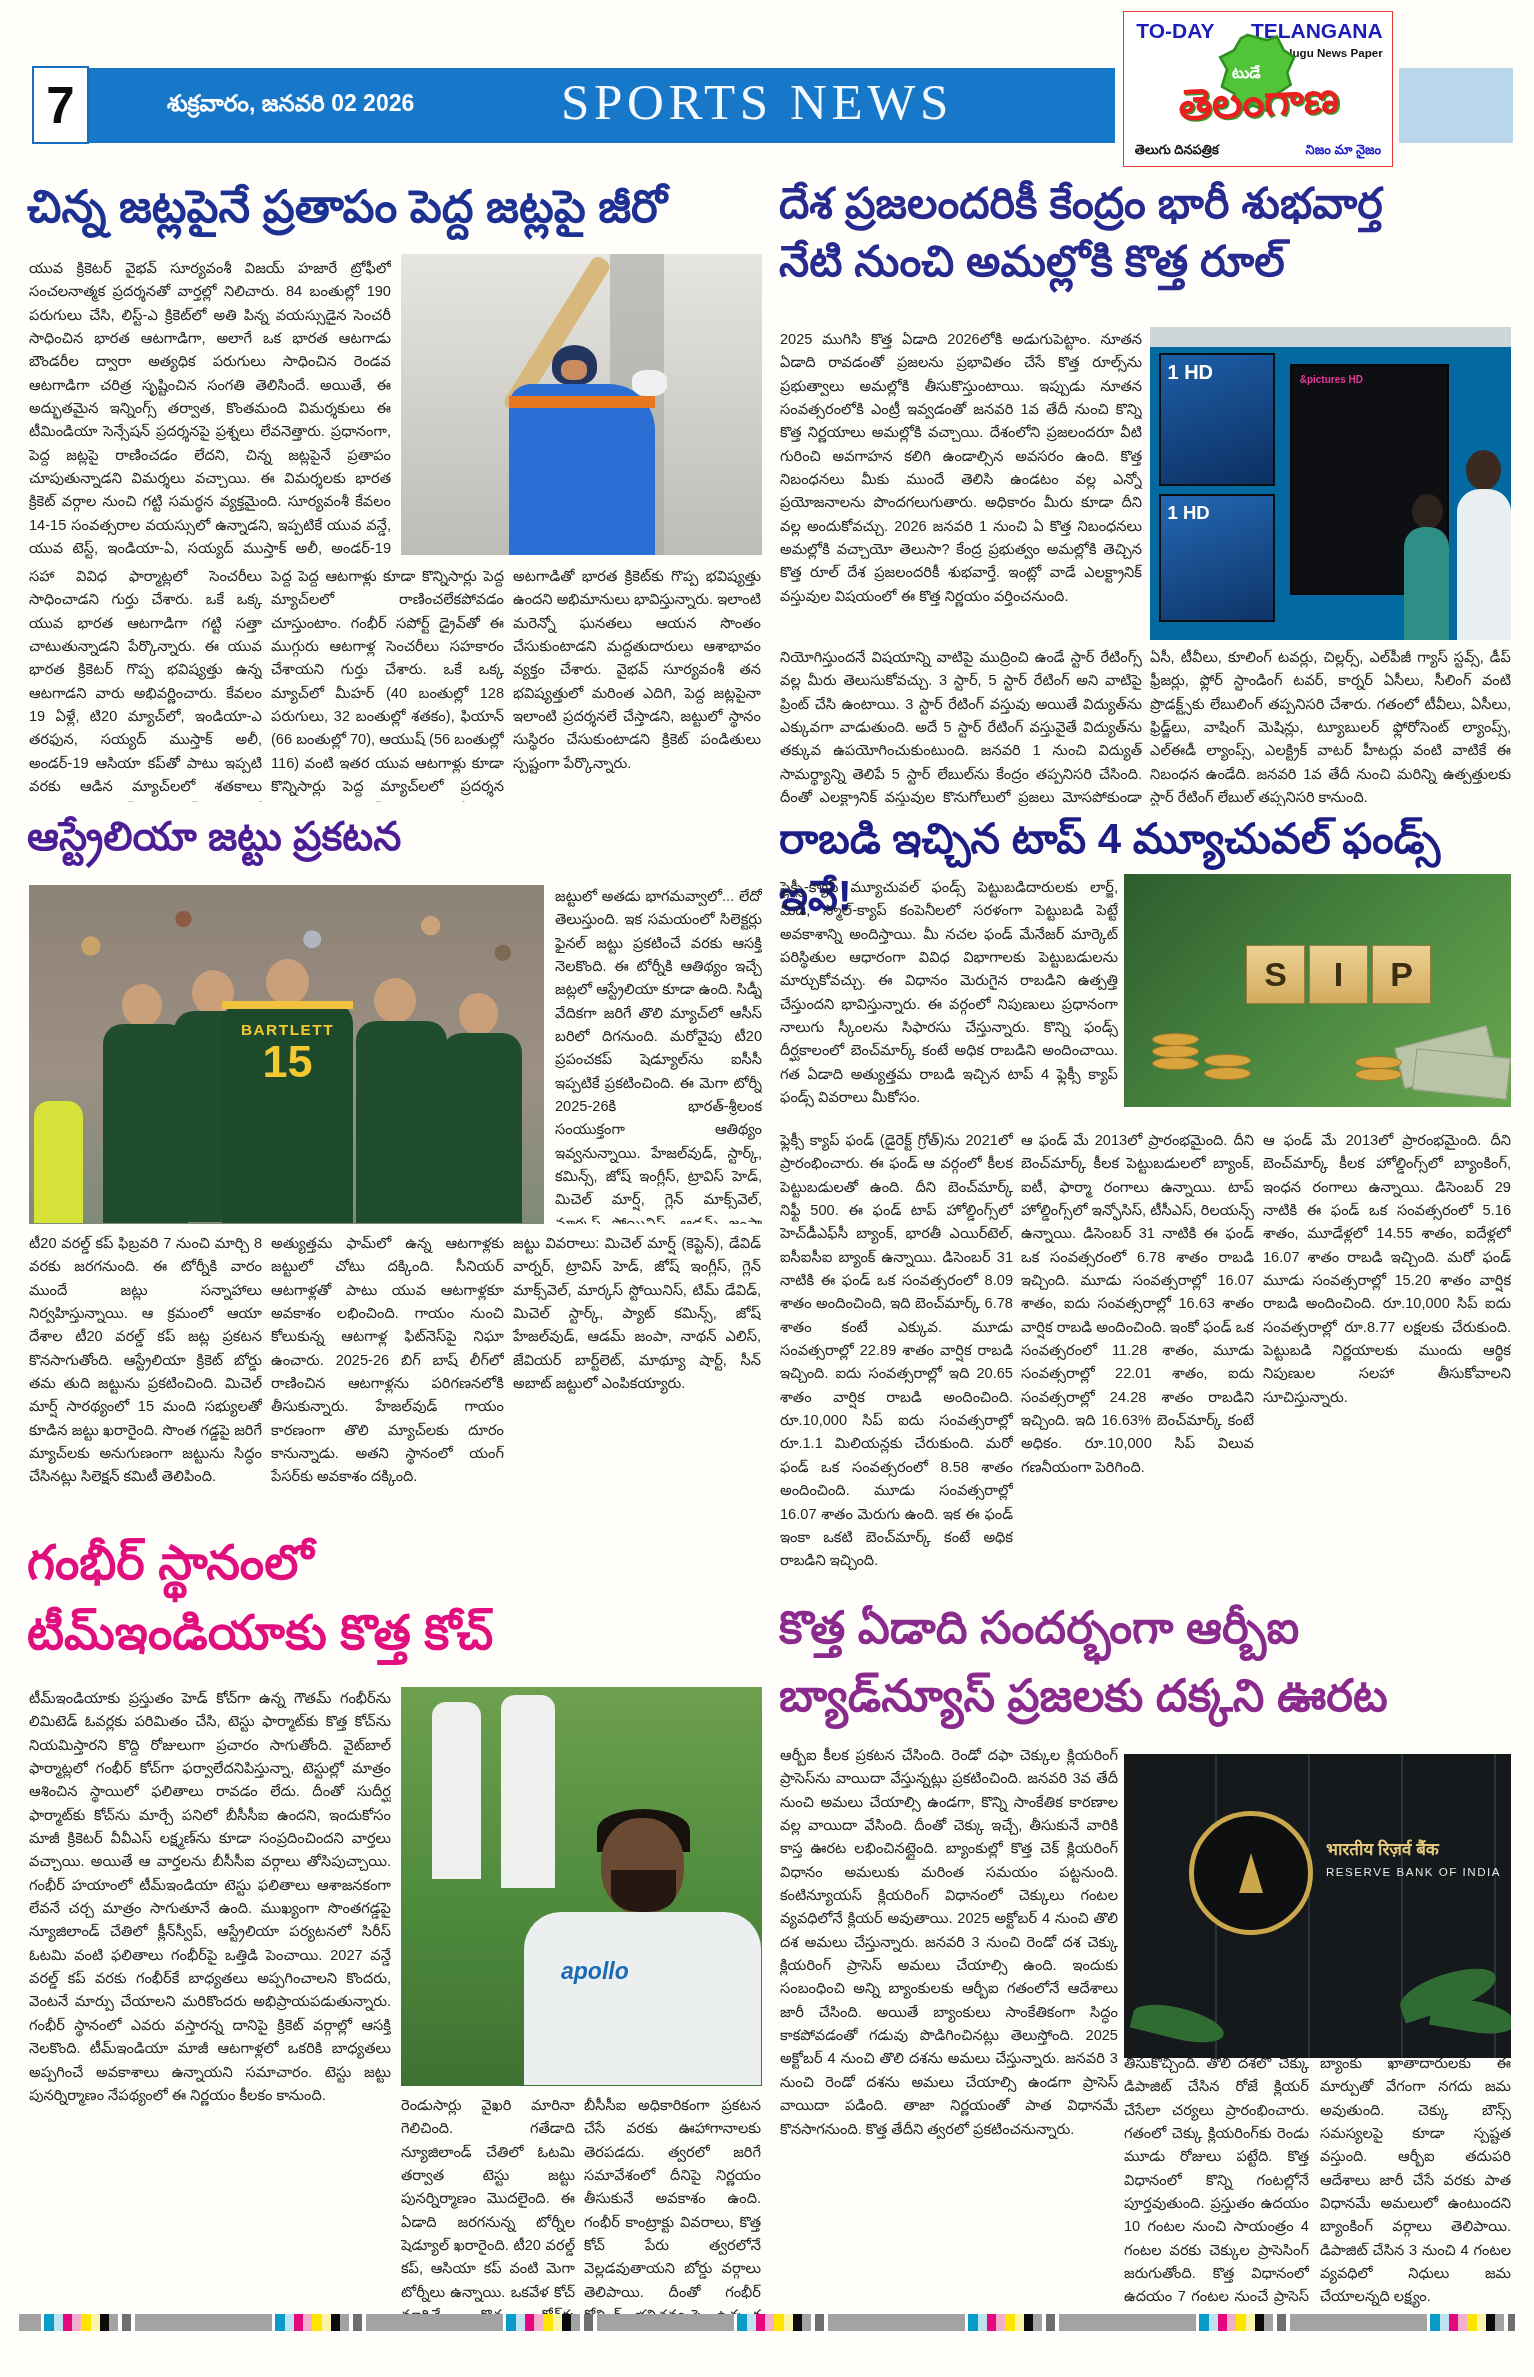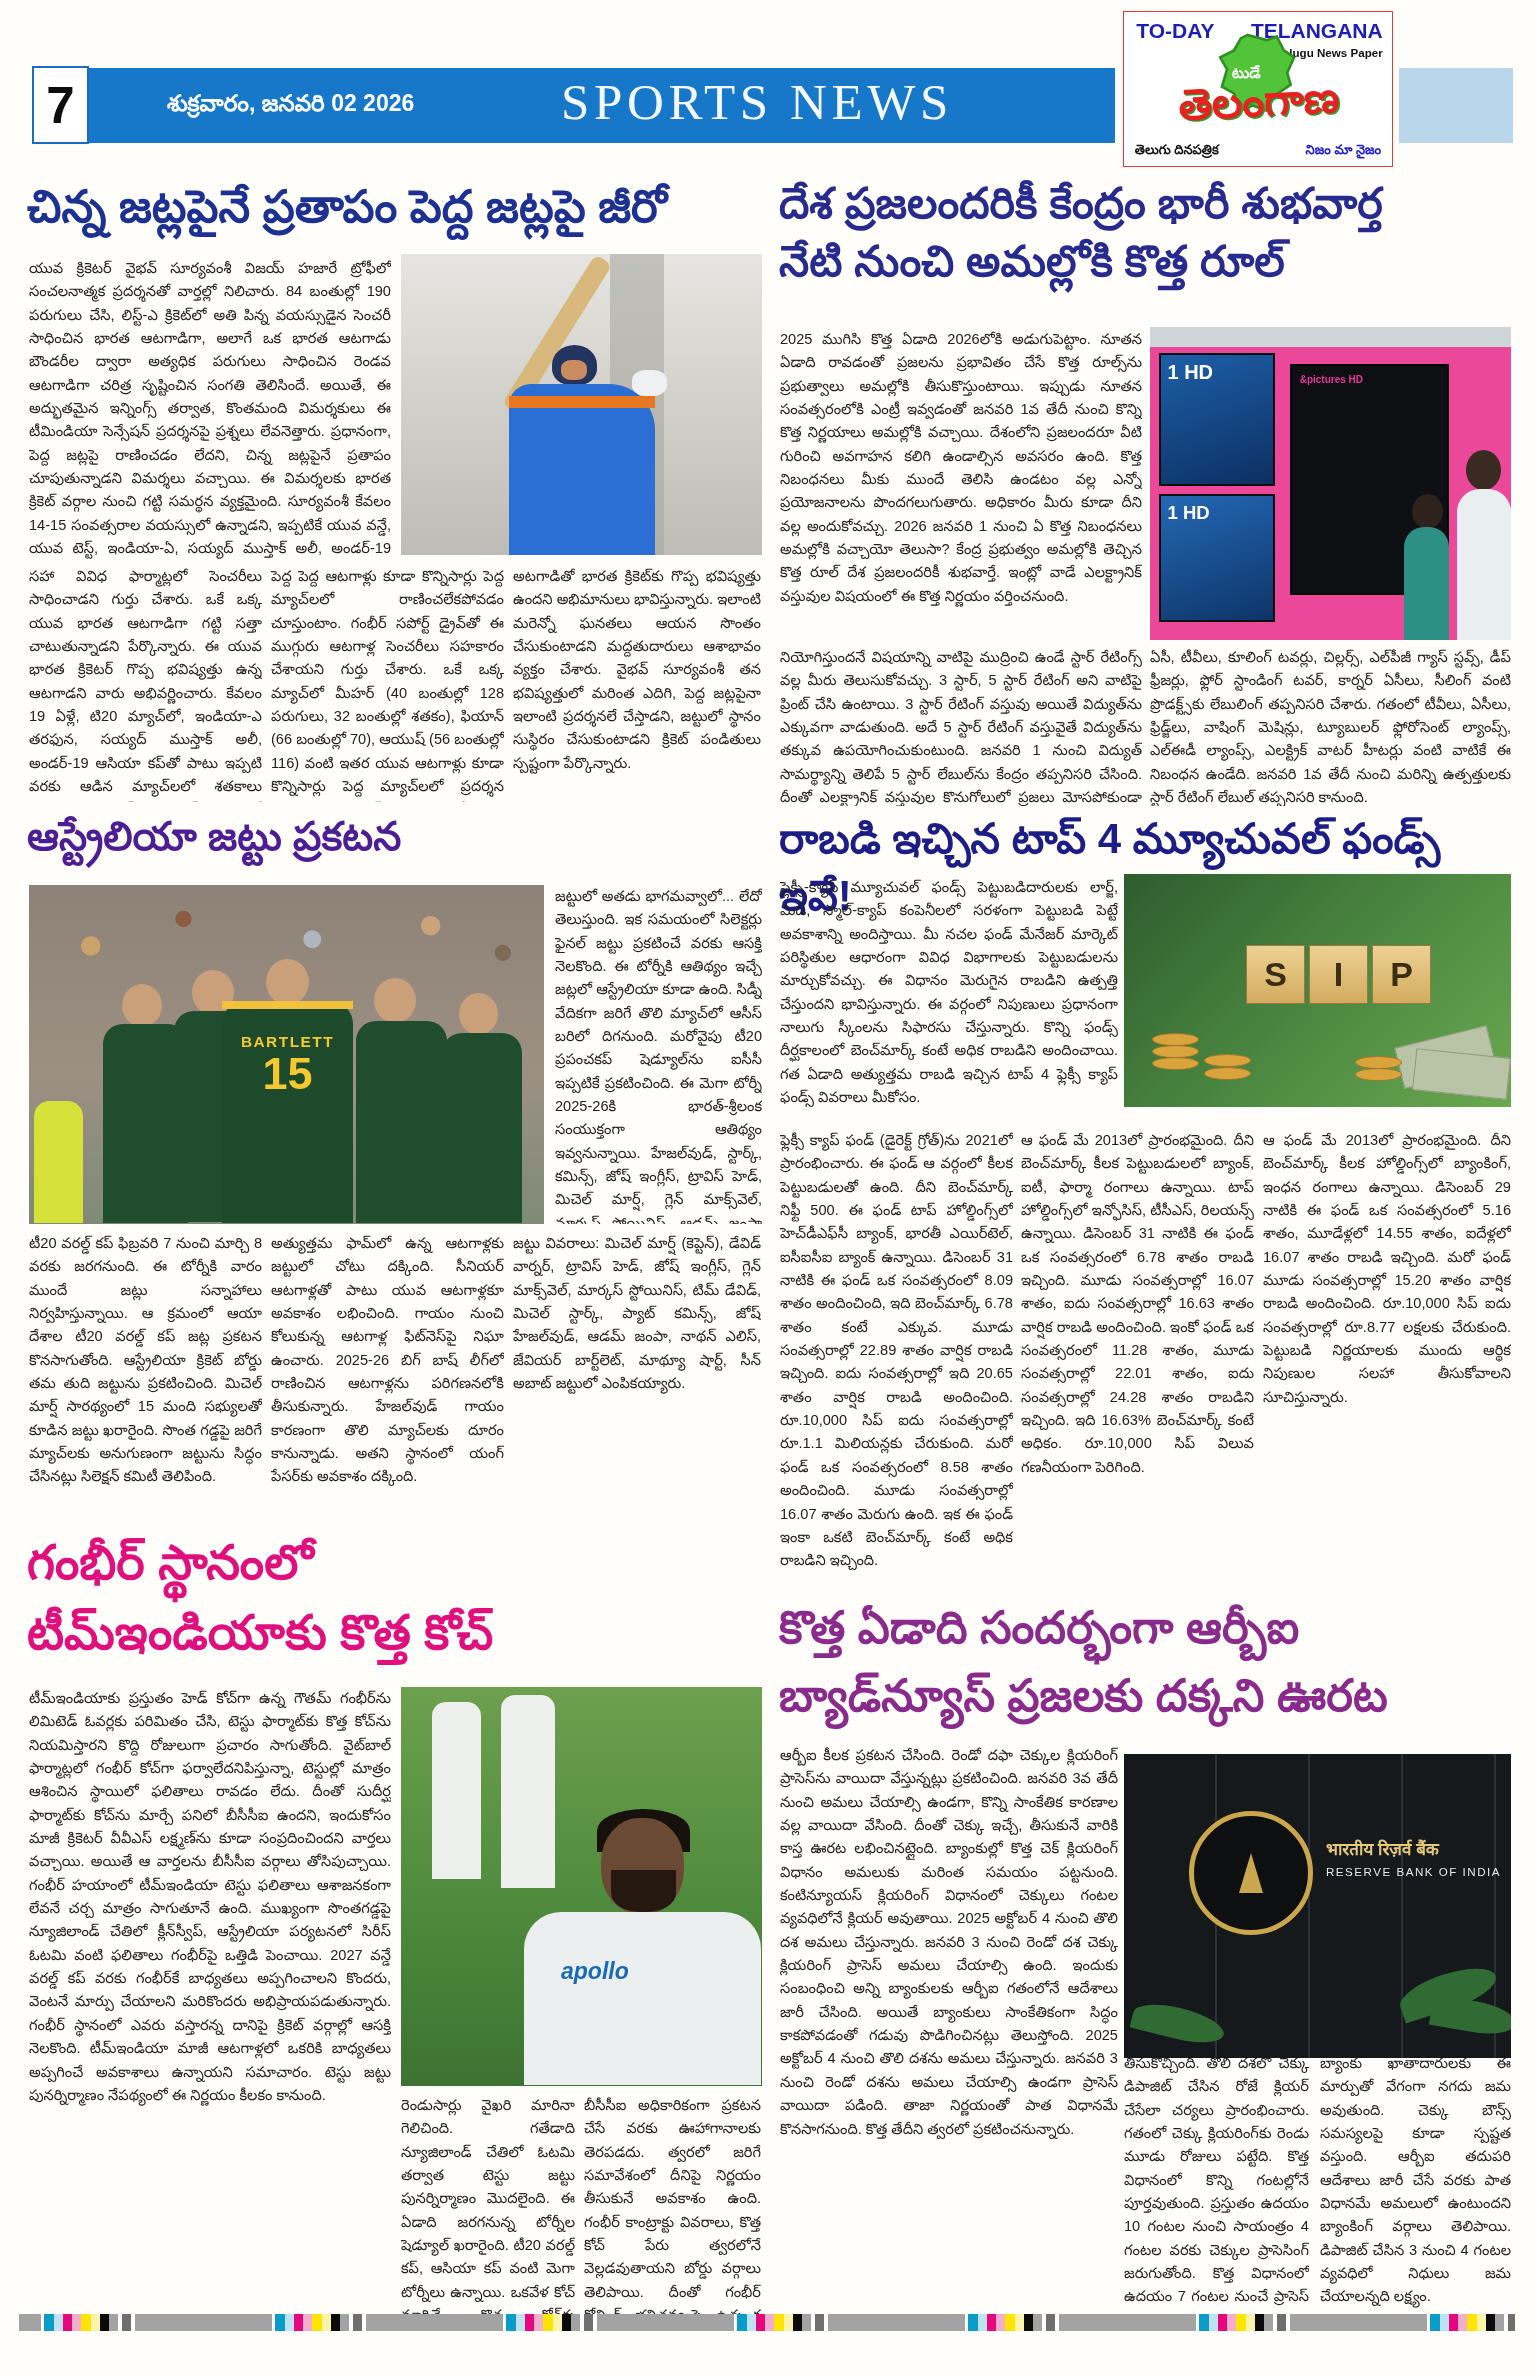--- a/index.html
+++ b/index.html
@@ -43,42 +43,42 @@
   
   .ph1{background:linear-gradient(180deg,#e6e5e1 0%,#d3d2cc 45%,#bdbcb6 100%);}
   .ph1 .pillar{left:58%;top:0;width:54px;height:100%;background:#a9a8a2;opacity:.6;}
   .ph1 .bat{left:146px;top:-7.7px;width:20px;height:177px;background:#d8b87c;transform:rotate(32deg);border-radius:7.7px;}
   .ph1 .head{left:151px;top:91px;width:45px;height:40px;background:#23355e;border-radius:50% 50% 40% 40%;}
   .ph1 .face{left:160px;top:106px;width:26px;height:20px;background:#c98c5e;border-radius:40%;}
   .ph1 .torso{left:108px;top:130px;width:146px;height:177px;background:#2b6fd4;border-radius:21.6px 46px 0 0;}
   .ph1 .stripe{left:108px;top:142px;width:146px;height:12.3px;background:#e87722;}
   .ph1 .glove{left:231px;top:116px;width:35px;height:26px;background:#eef0f2;border-radius:40%;}
   
-  .ph2{background:#ec4899;}
+  .ph2{background:#0369a1;}
   .ph2 .wall{left:0;top:0;width:100%;height:20px;background:#cfd6da;}
   .ph2 .scrA{left:9.3px;top:26px;width:116px;height:133px;background:linear-gradient(160deg,#1d5fa8,#0d2f61);border:2.3px solid #0c0d0f;color:#fff;font-size:20px;font-weight:bold;display:flex;align-items:flex-start;justify-content:flex-start;padding:6.2px;box-sizing:border-box;}
   .ph2 .scrB{left:9.3px;top:167px;width:116px;height:128px;background:linear-gradient(160deg,#2468b4,#0e3468);border:2.3px solid #0c0d0f;color:#fff;font-size:18.5px;font-weight:bold;padding:6.2px;box-sizing:border-box;}
   .ph2 .scrC{left:140px;top:37px;width:159px;height:231px;background:#0d0f12;border:2.3px solid #050607;color:#e5399b;font-size:10px;font-weight:bold;padding:7.7px;box-sizing:border-box;}
   .ph2 .man{left:307px;top:162px;width:54px;height:151px;background:#e9eef0;border-radius:23px 23px 0 0;}
   .ph2 .man-head{left:316px;top:123px;width:35px;height:40px;background:#3a2a22;border-radius:50%;}
   .ph2 .woman{left:254px;top:200px;width:45px;height:113px;background:#2e8f86;border-radius:20px 20px 0 0;}
   .ph2 .woman-head{left:262px;top:167px;width:31px;height:35px;background:#2d221c;border-radius:50%;}
   
   .ph3{background:
        radial-gradient(circle at 12% 18%,#c9a36a 0 9.3px,transparent 10px),
        radial-gradient(circle at 30% 10%,#8d5a44 0 7.7px,transparent 8.5px),
        radial-gradient(circle at 55% 16%,#b0b6bd 0 8.5px,transparent 9.3px),
        radial-gradient(circle at 78% 12%,#caa37b 0 9.3px,transparent 10px),
        radial-gradient(circle at 92% 20%,#7d6a55 0 7.7px,transparent 8.5px),
        linear-gradient(180deg,#8d8276 0%,#9c9083 55%,#7f8b77 100%);}
   .ph3 .p{border-radius:20px 20px 0 0;background:#1f4d2e;}
   .ph3 .hd{border-radius:50%;background:#caa07a;}
   .ph3 .trim{background:#f2c23e;}
   .ph3 .jersey{left:193px;top:116px;width:131px;height:222px;background:#1e4a2c;border-radius:23px 23px 0 0;
-               display:flex;flex-direction:column;align-items:center;padding-top:32px;box-sizing:border-box;}
+               display:flex;flex-direction:column;align-items:center;padding-top:20px;box-sizing:border-box;}
   .ph3 .jname{color:#f4c830;font-size:15.4px;font-weight:bold;letter-spacing:1.5px;}
   .ph3 .jnum{color:#f4c830;font-size:45px;font-weight:bold;line-height:1;}
   .ph3 .vest{left:4.6px;top:216px;width:49px;height:122px;background:#d6e23a;border-radius:15.4px 15.4px 0 0;}
   
   .ph4{background:linear-gradient(135deg,#2e5c2e 0%,#4d8a42 55%,#6aa84f 100%);}
   .ph4 .blk{top:71px;width:57px;height:57px;background:linear-gradient(180deg,#ecd193,#d3ab5e);
             border:1.5px solid #9a7a3c;display:flex;align-items:center;justify-content:center;
             font-size:34px;font-weight:bold;color:#3a2d12;}
   .ph4 .coin{width:45px;height:10.8px;background:#d9a43c;border:0.8px solid #a3772a;border-radius:50%;}
   .ph4 .note{width:93px;height:40px;background:#b9c4a6;border:0.8px solid #8c9a7d;}

